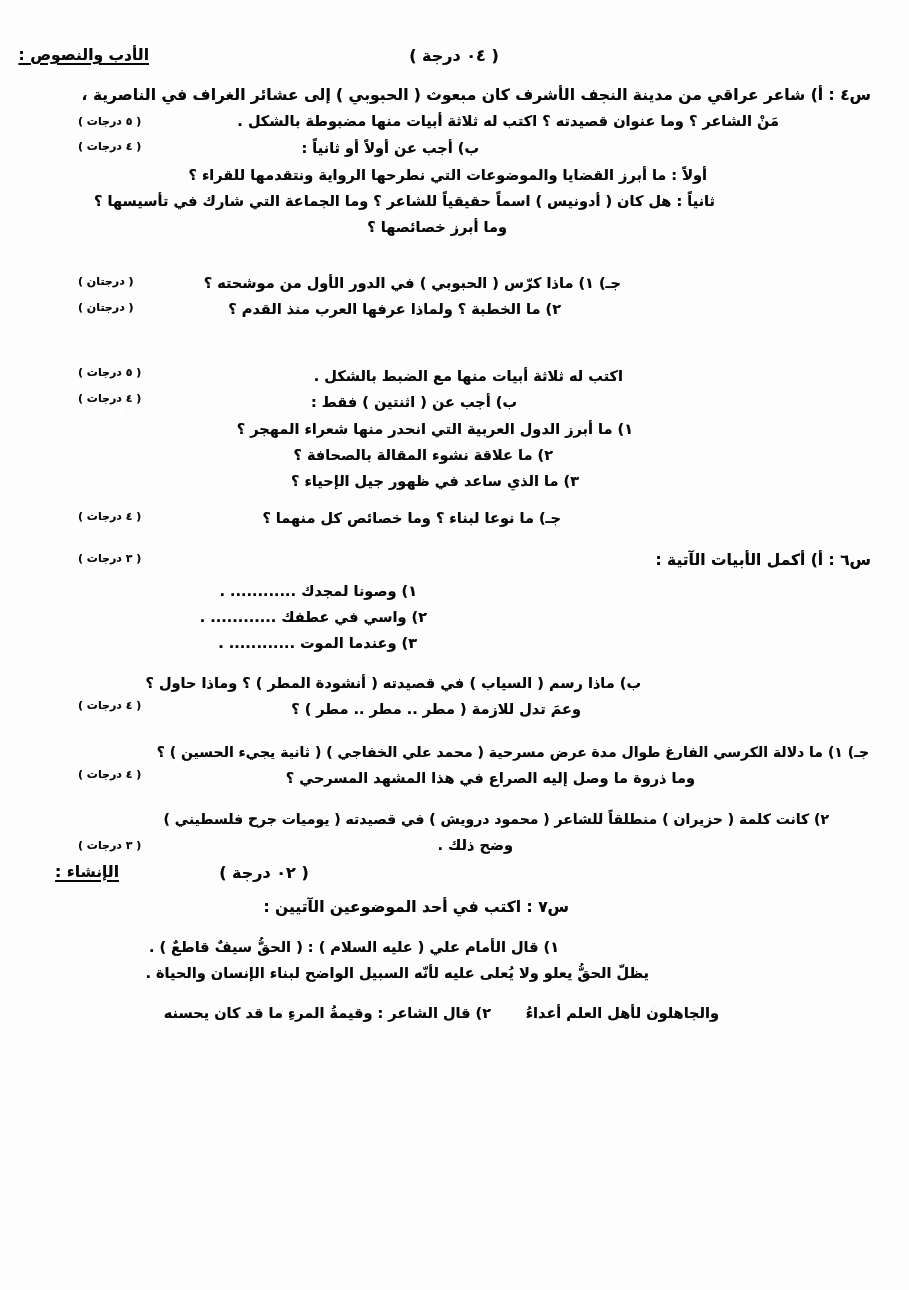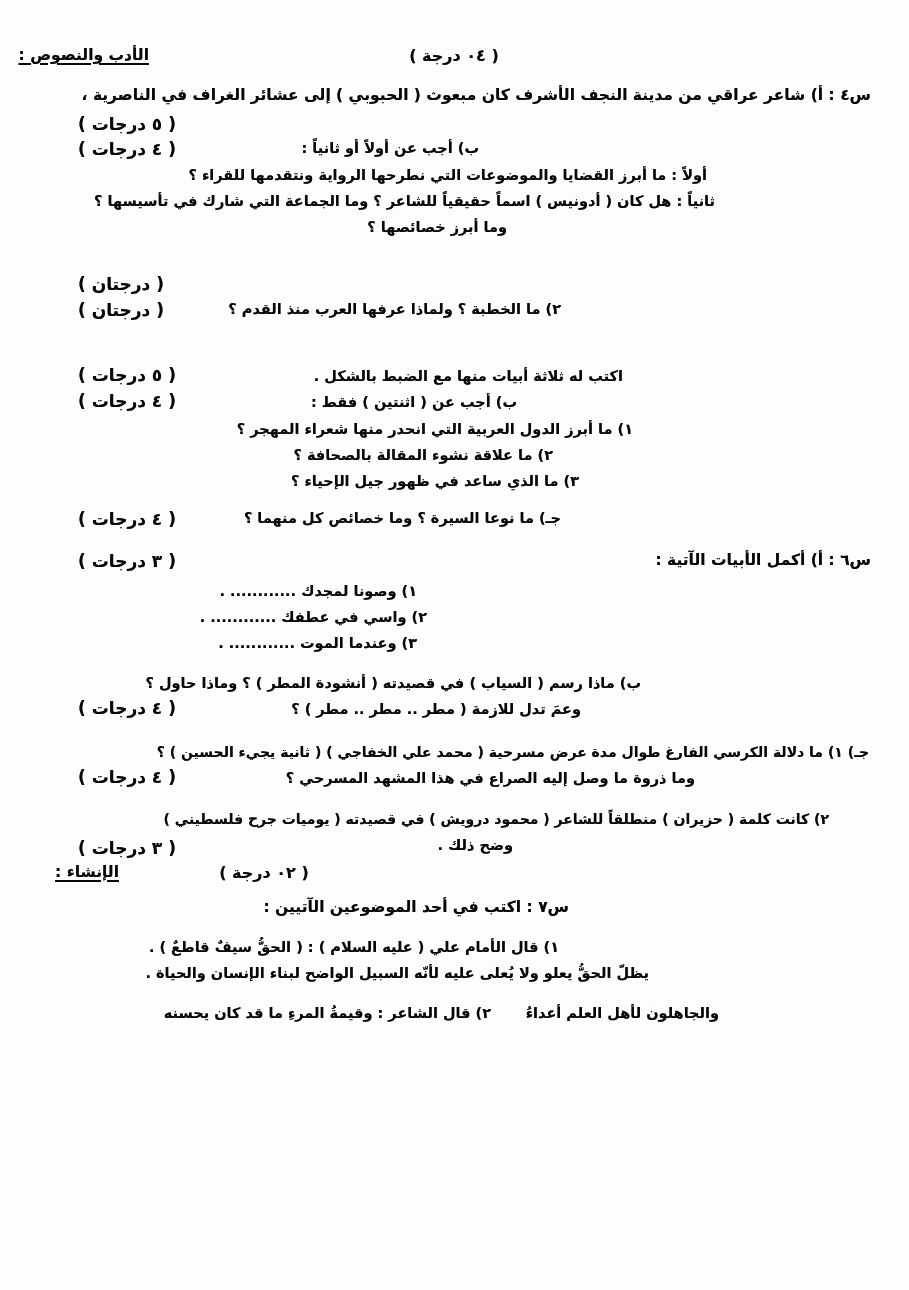--- a/index.html
+++ b/index.html
@@ -47,61 +47,63 @@
     font-weight: 700;
     text-decoration: underline;
     text-underline-offset: 3px;
     text-decoration-thickness: 1.6px;
   }
   .marks-head { font-size: 16px; font-weight: 700; }
   .qhead { font-size: 15.5px; }
   .body-line { font-size: 14.5px; }
   .small-line { font-size: 14px; }
   .score {
-    font-size: 17px;
+    font-size: 11px;
     font-weight: 700;
     text-align: right;
     direction: rtl;
   }
   .dots { letter-spacing: 1px; }
 </style>
 </head>
 <body>
 
 <div class="page">
 
   <div class="ln sec-title" style="top:48px; right:760px;">الأدب والنصوص :</div>
   <div class="ln marks-head" style="top:48px; right:370px; width:170px; text-align:center;">( ٤٠ درجة )</div>
 
   <div class="ln qhead rt" style="top:88px; right:38px;">س٤ :  أ) شاعر عراقي من مدينة النجف الأشرف كان مبعوث ( الحبوبي ) إلى عشائر الغراف في الناصرية ،</div>
+  <div class="ln body-line rt" style="top:114px; right:130px;">مَنْ الشاعر ؟ وما عنوان قصيدته ؟ اكتب له ثلاثة أبيات منها مضبوطة بالشكل .</div>
   <div class="ln score lt" style="top:116px; left:78px;">( ٥ درجات )</div>
 
   <div class="ln body-line rt" style="top:141px; right:430px;">ب) أجب عن أولاً أو ثانياً :</div>
   <div class="ln score lt" style="top:141px; left:78px;">( ٤ درجات )</div>
 
   <div class="ln body-line rt" style="top:168px; right:202px;">أولاً : ما أبرز القضايا والموضوعات التي نطرحها الرواية ونتقدمها للقراء ؟</div>
   <div class="ln body-line rt" style="top:194px; right:194px;">ثانياً : هل كان ( أدونيس ) اسماً حقيقياً للشاعر ؟ وما الجماعة التي شارك في تأسيسها ؟</div>
   <div class="ln body-line rt" style="top:220px; right:402px;">وما أبرز خصائصها ؟</div>
 
+  <div class="ln body-line rt" style="top:276px; right:288px;">جـ) ١) ماذا كرّس ( الحبوبي ) في الدور الأول من موشحته ؟</div>
   <div class="ln score lt" style="top:276px; left:78px;">( درجتان )</div>
 
   <div class="ln body-line rt" style="top:302px; right:348px;">٢) ما الخطبة ؟ ولماذا عرفها العرب منذ القدم ؟</div>
   <div class="ln score lt" style="top:302px; left:78px;">( درجتان )</div>
 
   <div class="ln body-line rt" style="top:369px; right:286px;">اكتب له ثلاثة أبيات منها مع الضبط بالشكل .</div>
   <div class="ln score lt" style="top:367px; left:78px;">( ٥ درجات )</div>
 
   <div class="ln body-line rt" style="top:395px; right:392px;">ب) أجب عن ( اثنتين ) فقط :</div>
   <div class="ln score lt" style="top:393px; left:78px;">( ٤ درجات )</div>
 
   <div class="ln body-line rt" style="top:422px; right:276px;">١) ما أبرز الدول العربية التي انحدر منها شعراء المهجر ؟</div>
   <div class="ln body-line rt" style="top:448px; right:356px;">٢) ما علاقة نشوء المقالة بالصحافة ؟</div>
   <div class="ln body-line rt" style="top:474px; right:330px;">٣) ما الذي ساعد في ظهور جيل الإحياء ؟</div>
 
-  <div class="ln body-line rt" style="top:511px; right:348px;">جـ) ما نوعا السيرة ؟ وما خصائص كل منهما ؟</div>
+  <div class="ln body-line rt" style="top:511px; right:348px;">جـ) ما نوعا لبناء ؟ وما خصائص كل منهما ؟</div>
   <div class="ln score lt" style="top:511px; left:78px;">( ٤ درجات )</div>
 
   <div class="ln qhead rt" style="top:553px; right:38px;">س٦ :  أ) أكمل الأبيات الآتية :</div>
   <div class="ln score lt" style="top:553px; left:78px;">( ٣ درجات )</div>
 
   <div class="ln body-line dots rt" style="top:584px; right:492px;">١) وصونا لمجدك ............ .</div>
   <div class="ln body-line dots rt" style="top:610px; right:482px;text-align:center;">٢) واسي في عطفك ............ .</div>
   <div class="ln body-line dots rt" style="top:636px; right:492px;">٣) وعندما الموت ............ .</div>
 
   <div class="ln body-line rt" style="top:676px; right:268px;">ب) ماذا رسم ( السياب ) في قصيدته ( أنشودة المطر ) ؟ وماذا حاول ؟</div>

